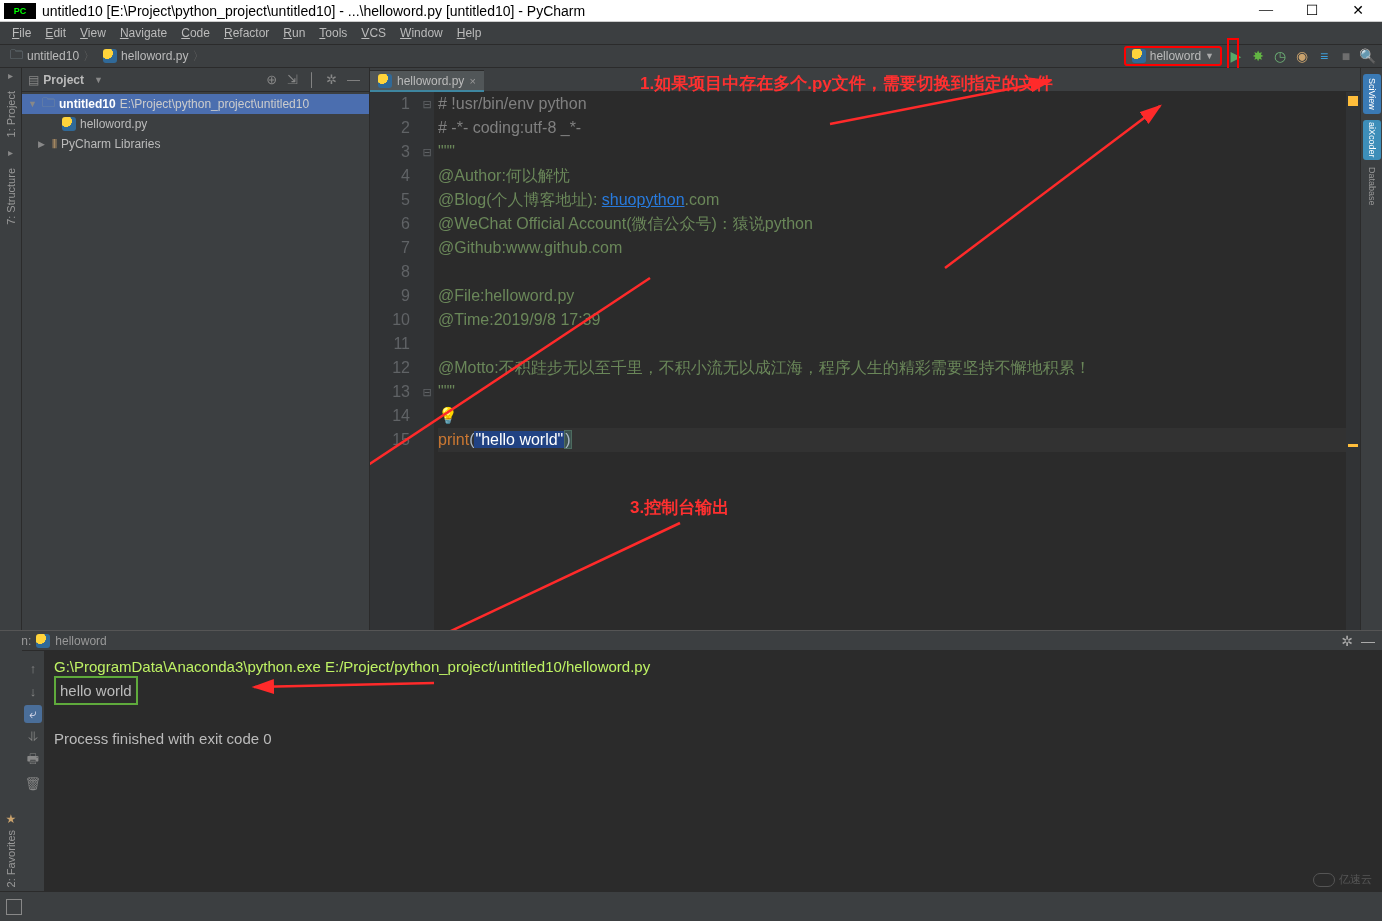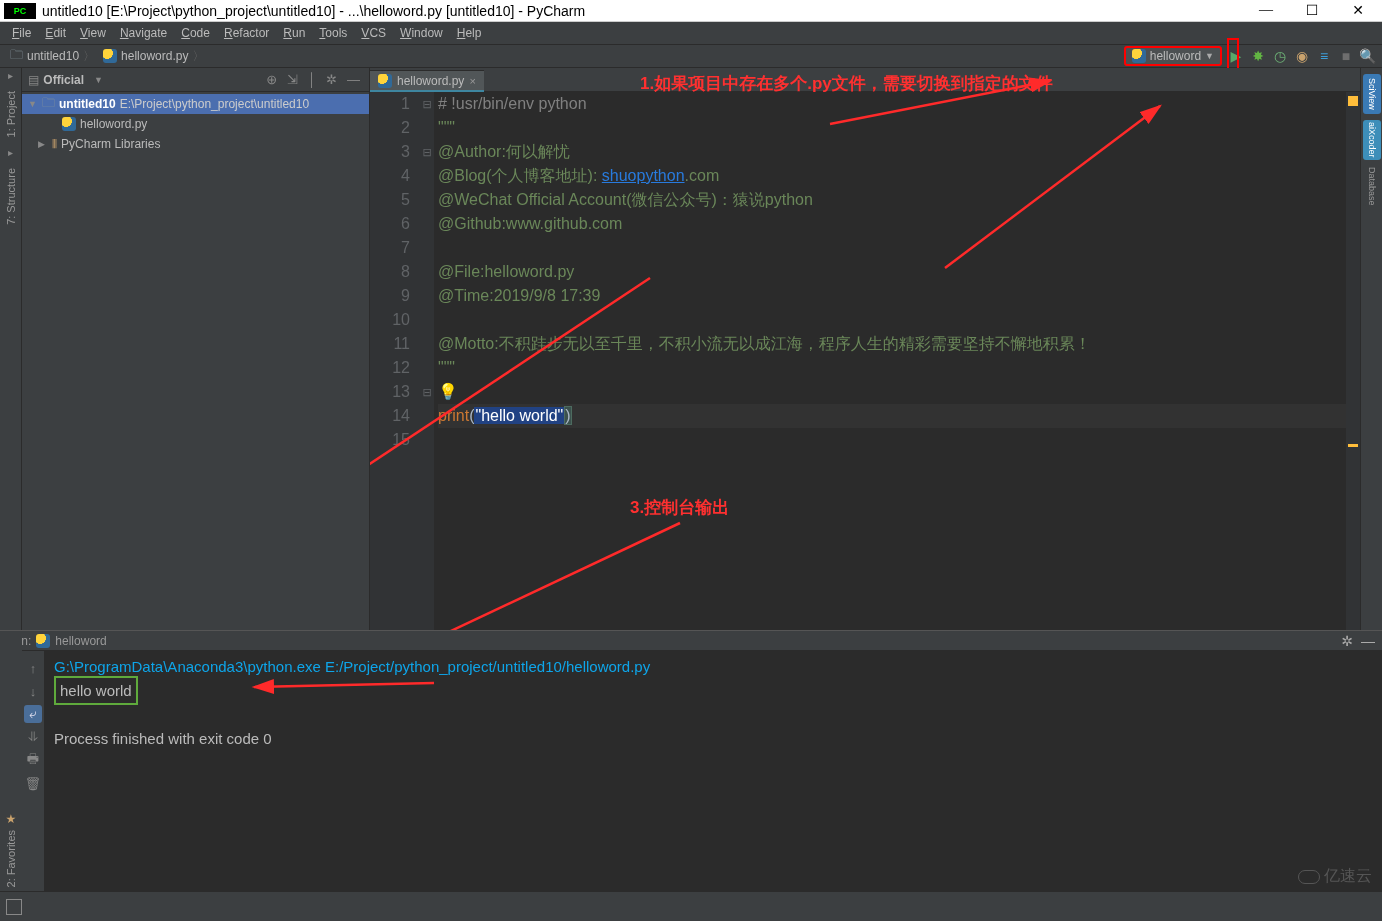--- a/index.html
+++ b/index.html
@@ -71,26 +71,26 @@
 .bottom-block { position:absolute; left:0; right:0; bottom:30px; background:#2b2b2b; border-top:1px solid #555;}
 .run-header { height:20px; background:#3c3f41; display:flex; align-items:center; padding:0 6px; gap:5px; color:#999; font-size:12px; border-bottom:1px solid #2b2b2b;}
 .run-header .spacer{flex:1;}
 .run-body { display:flex; height:240px;}
 .run-tools { width:22px; background:#3c3f41; display:flex; flex-direction:column; align-items:center; gap:5px; padding-top:5px;}
 .run-tools2 { width:22px; background:#3c3f41; display:flex; flex-direction:column; align-items:center; gap:5px; padding-top:5px;}
 .rt-ico { width:18px; height:18px; display:flex; align-items:center; justify-content:center; color:#888; cursor:pointer; font-size:13px;}
 .red-run-box { border:2px solid red; display:flex; gap:0;}
 .green-out-box { border:2px solid #5faa3c; padding:4px 4px; display:inline;}
 .console { flex:1; padding:4px 10px; font-family:"Consolas",monospace; font-size:15px; color:#bbb; line-height:24px; position:relative;}
-.console .path { color:#0ea5e9;}
+.console .path { color:#bef264;}
 .status-bar { position:absolute; bottom:0; left:0; right:0; height:30px; background:#3c3f41; border-top:1px solid #2b2b2b; display:flex; align-items:center; padding:0 6px; color:#999;}
 .left-bottom-rail { position:absolute; left:0; bottom:30px; width:22px; background:#3c3f41; display:flex; flex-direction:column-reverse; align-items:center; padding-bottom:4px; gap:4px;}
 .left-bottom-rail .vlabel { writing-mode:vertical-rl; transform:rotate(180deg); color:#999; font-size:11px; cursor:pointer;}
 .status-bar .sq { width:16px; height:16px; border:1px solid #888; margin-right:auto; cursor:pointer;}
-.watermark { position:absolute; right:10px; bottom:34px; color:#888; opacity:.45; font-size:16px; display:flex; align-items:center; gap:4px;}
+.watermark { position:absolute; right:10px; bottom:34px; color:#888; opacity:.45; font-size:11px; display:flex; align-items:center; gap:4px;}
 .watermark .logo { width:22px; height:14px; border:1px solid #888; border-radius:7px; position:relative;}
 </style>
 </head>
 <body>
 
 <div class="title-bar">
   <div class="pc-icon">PC</div>
   <div class="title-text">untitled10 [E:\Project\python_project\untitled10] - ...\helloword.py [untitled10] - PyCharm</div>
   <div class="win-btns">
     <div class="win-btn">—</div>
@@ -148,21 +148,21 @@
   <div class="left-rail">
     <div class="rail-arrow">▸</div>
     <div class="rail-label">1: Project</div>
     <div class="rail-arrow">▸</div>
     <div class="rail-label">7: Structure</div>
   </div>
 
   <div class="project-panel">
     <div class="panel-header">
       <span style="color:#888">▤</span>
-      <span class="title">Official</span>
+      <span class="title">Project</span>
       <span style="color:#888; font-size:9px; margin-left:6px">▼</span>
       <span class="spacer"></span>
       <span class="hdr-ico">⊕</span>
       <span class="hdr-ico">⇲</span>
       <span class="hdr-ico">│</span>
       <span class="hdr-ico">✲</span>
       <span class="hdr-ico">—</span>
     </div>
     <div class="tree">
       <div class="tree-row sel">
@@ -221,20 +221,21 @@
           <div></div>
           <div></div>
           <div></div>
           <div></div>
           <div>⊟</div>
           <div></div>
           <div></div>
         </div>
       <div class="code" id="code">
           <div class="ln"><span class="cmt"># !usr/bin/env python</span></div>
+          <div class="ln"><span class="cmt"># -*- coding:utf-8 _*-</span></div>
           <div class="ln"><span class="str">"""</span></div>
           <div class="ln"><span class="str">@Author:何以解忧</span></div>
           <div class="ln"><span class="str">@Blog(个人博客地址): </span><span class="lnk">shuopython</span><span class="str">.com</span></div>
           <div class="ln"><span class="str">@WeChat Official Account(微信公众号)：猿说python</span></div>
           <div class="ln"><span class="str">@Github:www.github.com</span></div>
           <div class="ln">&nbsp;</div>
           <div class="ln"><span class="str">@File:helloword.py</span></div>
           <div class="ln"><span class="str">@Time:2019/9/8 17:39</span></div>
           <div class="ln">&nbsp;</div>
           <div class="ln"><span class="str">@Motto:不积跬步无以至千里，不积小流无以成江海，程序人生的精彩需要坚持不懈地积累！</span></div>

